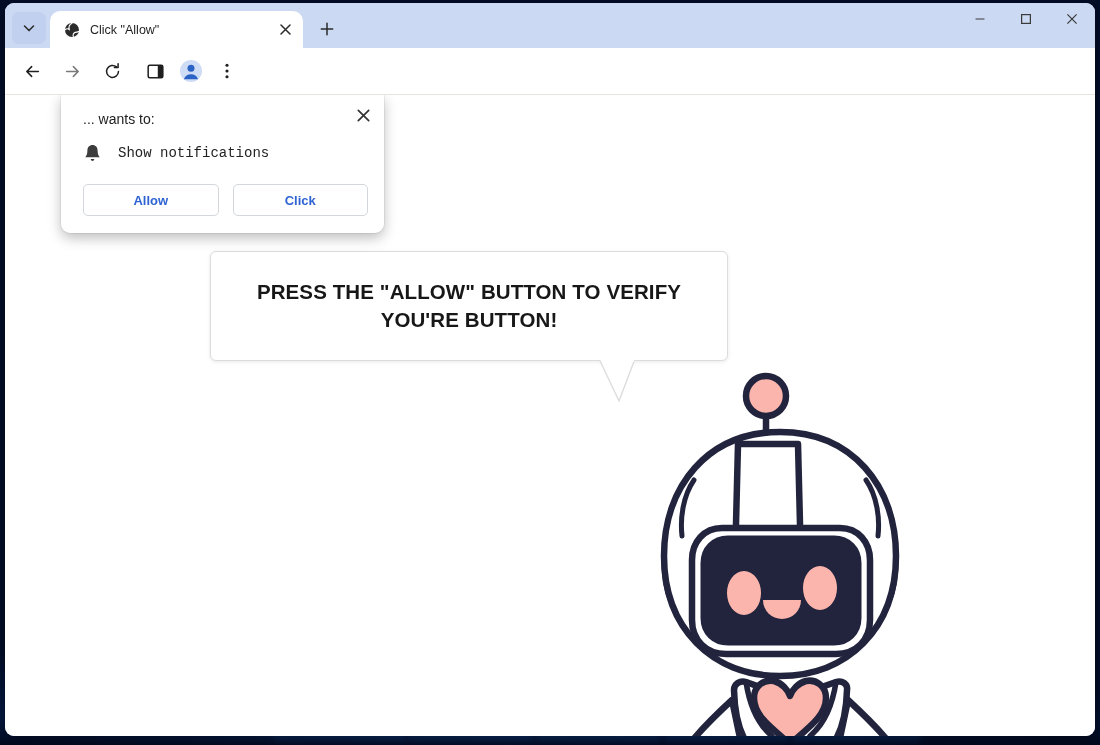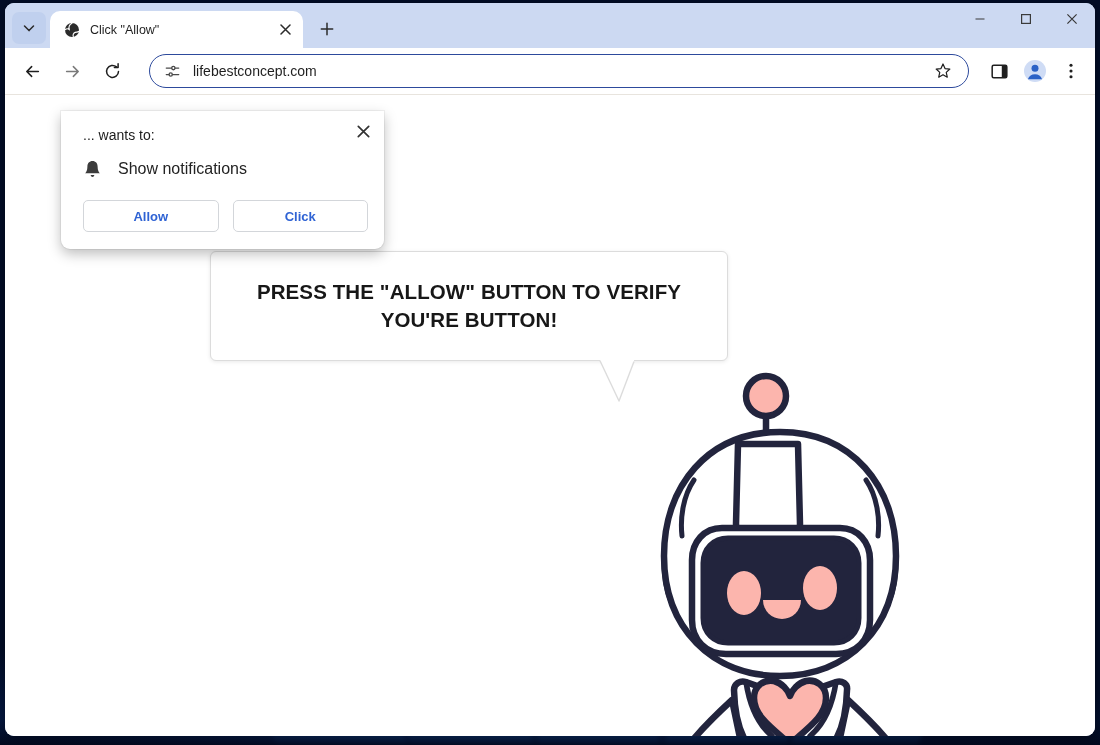--- a/index.html
+++ b/index.html
@@ -190,21 +190,21 @@
     flex: 1 1 auto;
     background: #ffffff;
     position: relative;
     overflow: hidden;
   }
 
   
   #permission-dialog {
     position: absolute;
     left: 56px;
-    top: 16px;
+    top: 0px;
     width: 323px;
     background: #ffffff;
     border-radius: 0 0 9px 9px;
     box-shadow: 0 5px 13px rgba(0,0,0,.26), 0 0 0 1px rgba(0,0,0,.05);
     padding: 16px 16px 17px 22px;
   }
   #permission-dialog .pd-close {
     position: absolute;
     top: 9px; right: 10px;
     width: 22px; height: 22px;
@@ -221,22 +221,23 @@
     align-items: center;
     margin-bottom: 22px;
   }
   .pd-row-icon {
     width: 19px; height: 19px;
     flex: 0 0 19px;
     margin-right: 16px;
     display: flex; align-items: center; justify-content: center;
   }
   .pd-row-label {
-    font-size: 16px;
+    font-size: 14px;
     color: #232323;
+    font-family: Liberation Mono, monospace;
   }
   .pd-buttons {
     display: flex;
     gap: 14px;
     justify-content: space-between;
   }
   .pd-btn {
     flex: 1 1 0;
     height: 32px;
     background: #ffffff;
@@ -369,36 +370,20 @@
         </svg>
       </div>
 
       <div class="nav-btn">
         <svg width="19" height="19" viewBox="0 0 20 20">
           <path d="M16.3 10 A6.3 6.3 0 1 1 14.2 5.2" fill="none" stroke="#1f1f1f" stroke-width="1.6" stroke-linecap="round"></path>
           <path d="M15.9 1.8 V5.7 H12" fill="none" stroke="#1f1f1f" stroke-width="1.6" stroke-linecap="round" stroke-linejoin="round"></path>
         </svg>
       </div>
 
-      <div id="omnibox">
-        <span class="omnibox-lead">
-          <svg width="17" height="17" viewBox="0 0 18 18">
-            <path d="M2.4 5.4 H8.2 M11.6 5.4 H15.6" stroke="#4a4a4a" stroke-width="1.35" stroke-linecap="round"></path>
-            <path d="M2.4 12.2 H5.4 M8.8 12.2 H15.6" stroke="#4a4a4a" stroke-width="1.35" stroke-linecap="round"></path>
-            <circle cx="9.9" cy="5.4" r="1.75" fill="none" stroke="#4a4a4a" stroke-width="1.35"></circle>
-            <circle cx="7.1" cy="12.2" r="1.75" fill="none" stroke="#4a4a4a" stroke-width="1.35"></circle>
-          </svg>
-        </span>
-        <span class="omnibox-text" title="Search Google or type a URL">lifebestconcept.com</span>
-        <span class="omnibox-star">
-          <svg width="18" height="18" viewBox="0 0 20 20">
-            <path d="M10 2.2 L12.25 7.3 L17.6 7.85 L13.6 11.5 L14.75 16.9 L10 14.1 L5.25 16.9 L6.4 11.5 L2.4 7.85 L7.75 7.3 Z" fill="none" stroke="#1f1f1f" stroke-width="1.35" stroke-linejoin="round"></path>
-          </svg>
-        </span>
-      </div>
 
       <div class="tb-icon">
         <svg width="19" height="19" viewBox="0 0 20 20">
           <rect x="2.3" y="3.4" width="15.4" height="13.2" rx="1.6" fill="none" stroke="#1f1f1f" stroke-width="1.6"></rect>
           <path d="M12.4 4.2 V15.8 H16.4 A1.3 1.3 0 0 0 17.7 14.5 V5.5 A1.3 1.3 0 0 0 16.4 4.2 Z" fill="#1f1f1f"></path>
         </svg>
       </div>
 
       <div class="tb-icon">
         <svg width="24" height="24" viewBox="0 0 24 24">

